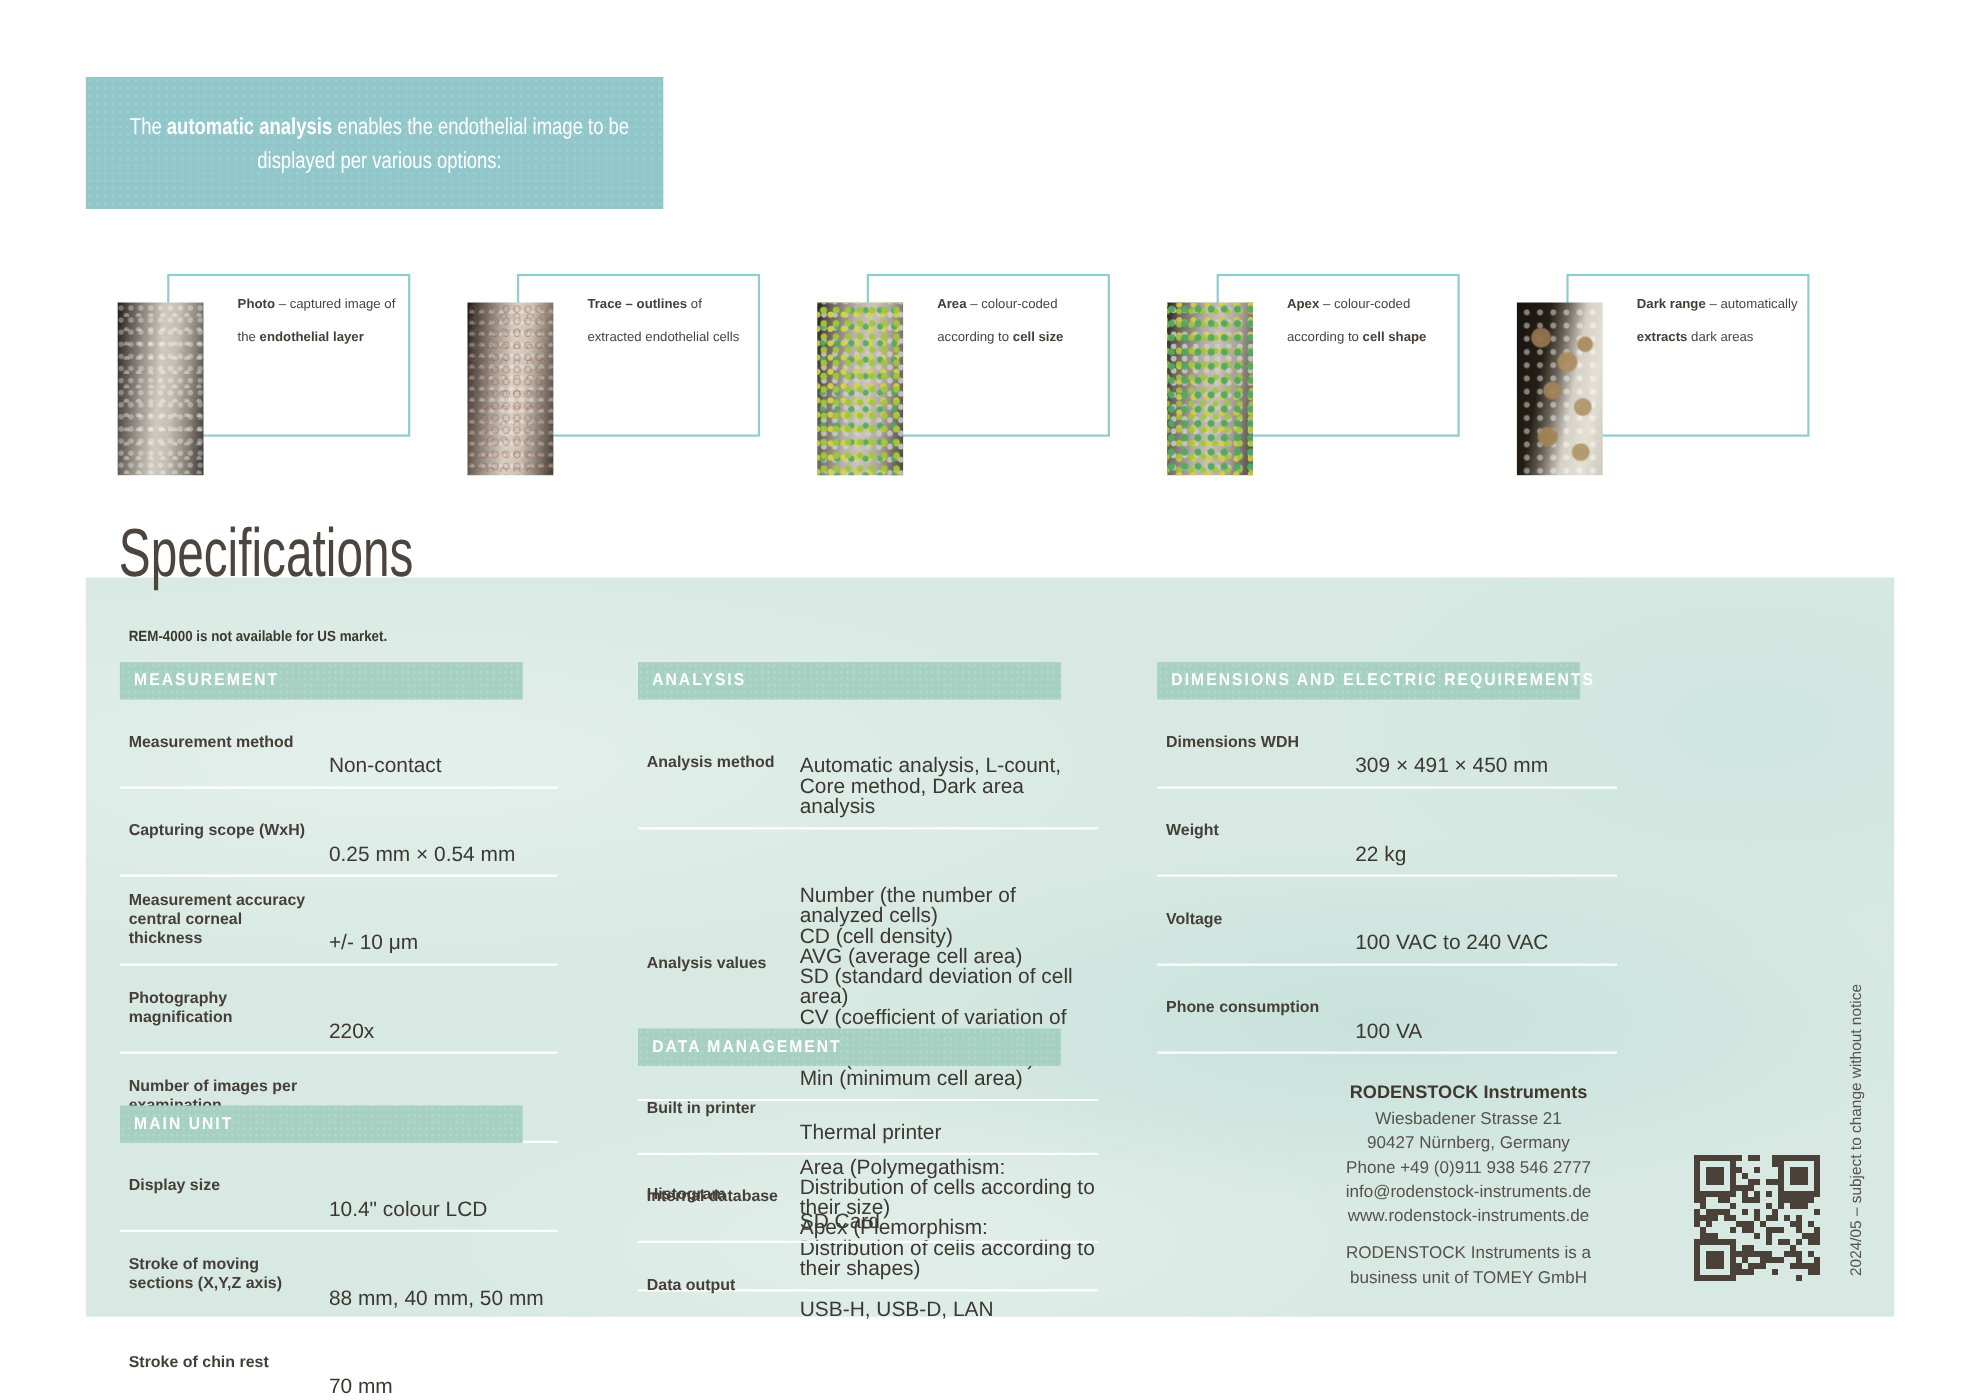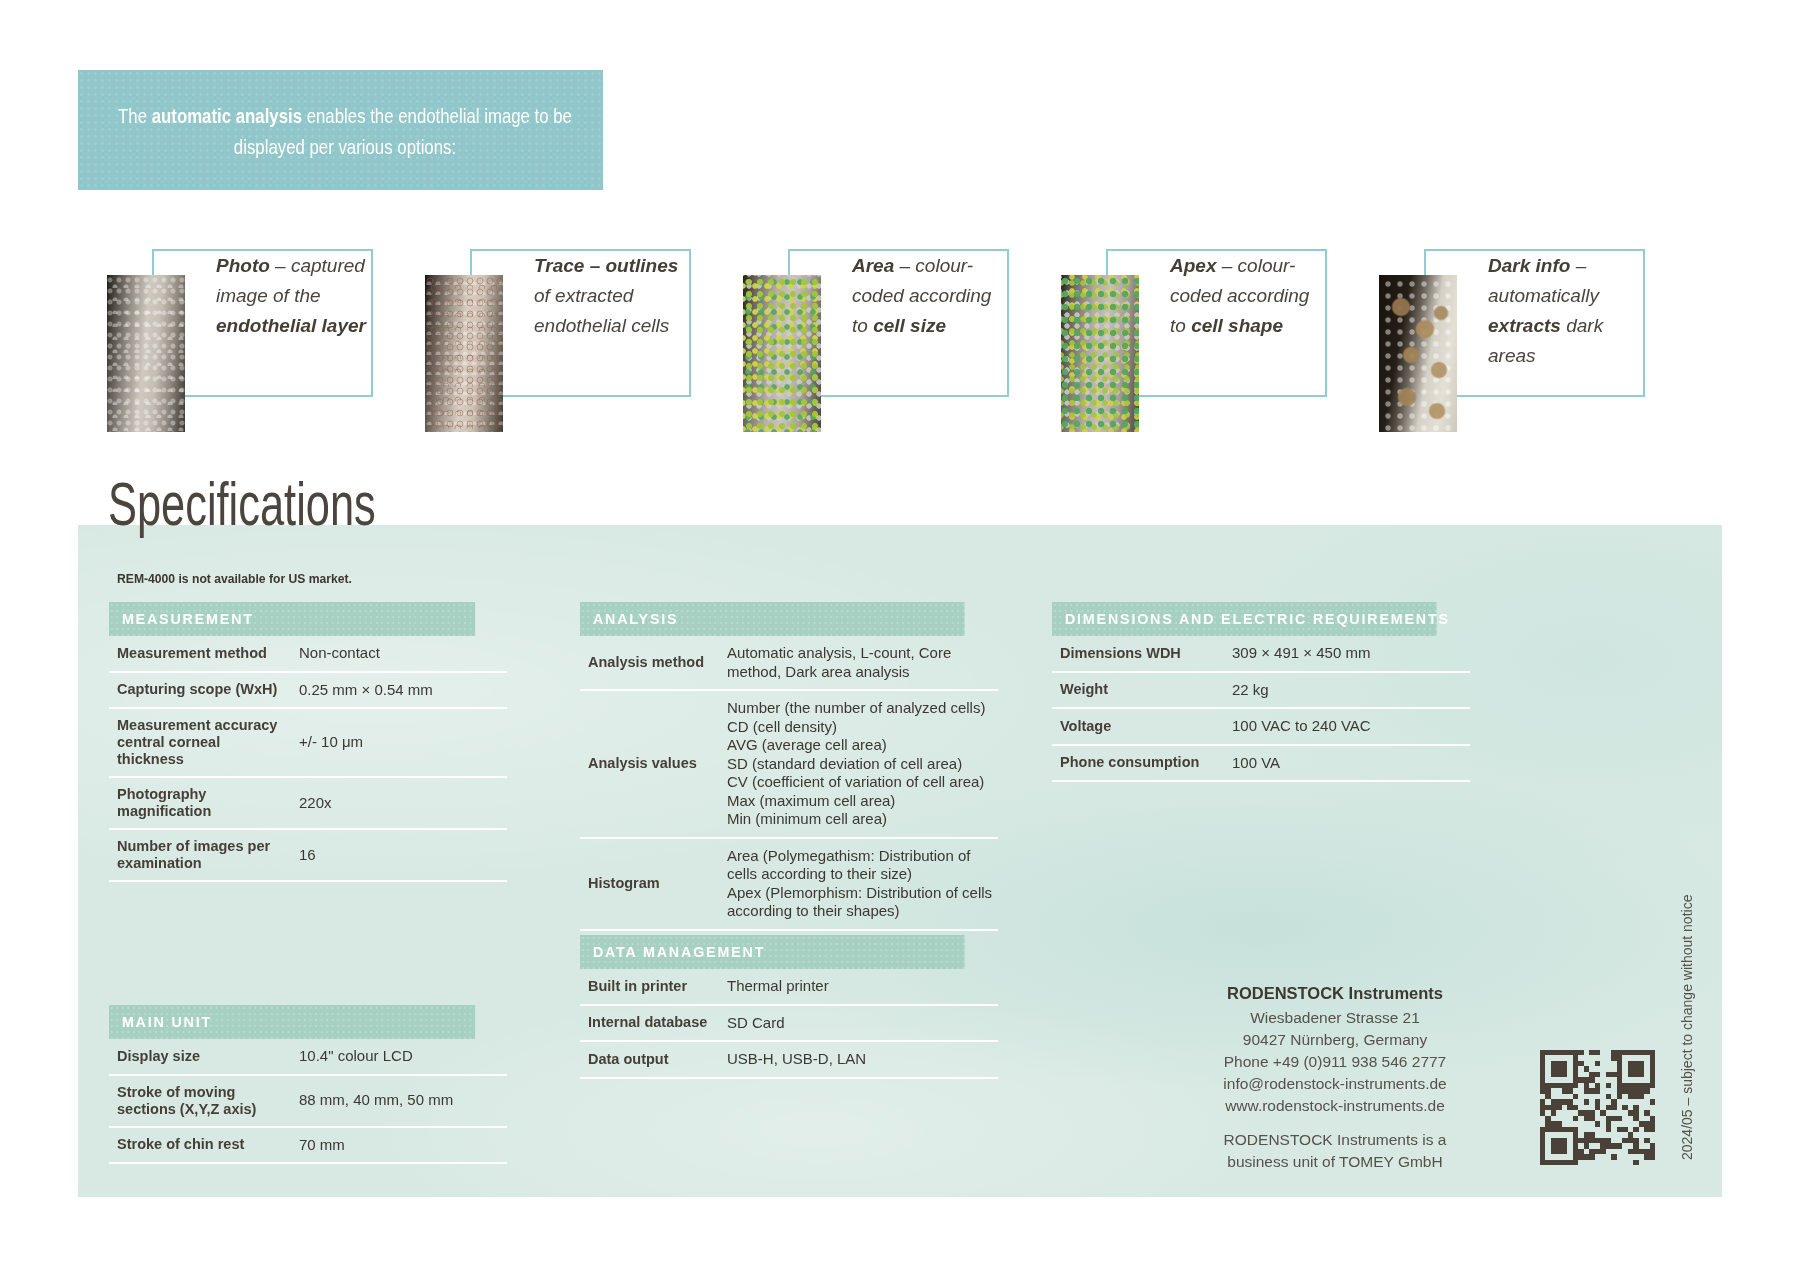--- a/index.html
+++ b/index.html
@@ -21,22 +21,22 @@
     font-size:21px; line-height:31px; color:#fff; font-weight:400;
   }
   .intro b{font-weight:700;}
   
   .option{position:absolute; top:249px; width:270px; height:190px;}
   .caption-box{
     position:absolute; left:45px; top:0; width:221px; height:148px;
     border:2px solid #8fcdd2; background:#fff; box-sizing:border-box;
   }
   .caption{
-    position:absolute; left:62px; top:0; width:151px; margin:0;
-    font-size:19px; line-height:30px; color:#4a443d;font-style:italic;
+    position:absolute; left:62px; top:10px; width:151px; margin:0;
+    font-size:12px; line-height:30px; color:#4a443d;
   }
   .caption b{font-weight:700; color:#453e36;}
   .thumb{position:absolute; left:0; top:26px; width:78px; height:157px; z-index:2;}
   .t-photo{
     background:
       radial-gradient(circle at 8px 12px, rgba(255,255,255,.4) 2px, transparent 3px) 0 0/11px 13px,
       radial-gradient(circle at 3px 5px, rgba(255,255,255,.35) 2px, transparent 3px) 0 0/9px 11px,
       linear-gradient(95deg,#1f1b15 0%,#55504a 12%,#9a948b 30%,#cfc9c0 48%,#c4beb4 62%,#8d867c 80%,#55504a 93%,#3a352e 100%);
   }
   .t-trace{
@@ -108,21 +108,21 @@
   .trow{
     display:grid; grid-template-columns:var(--label-w) 1fr;
     border-bottom:2px solid rgba(255,255,255,.95);
     padding:8px 0 8px 0; align-items:center;
   }
   .tlabel{
     font-size:14.5px; font-weight:700; color:#453f38; line-height:17px;
     padding-left:8px; padding-right:10px; box-sizing:border-box;
   }
   .tvalue{
-    font-size:15px; color:#3c3831; line-height:18.5px; white-space:pre-line;
+    font-size:19px; color:#3c3831; line-height:18.5px; white-space:pre-line;margin-top:44px;
   }
   
   .contact{
     position:absolute; left:1140px; top:982px; width:390px; text-align:center;
     font-size:15.5px; line-height:22px; color:#56514a;
   }
   .contact .company{font-size:16.5px; font-weight:700; color:#3f3831; margin-bottom:3px;}
   .contact .footnote{margin-top:12px;}
   .qr{position:absolute; left:1540px; top:1050px; width:115px; height:115px;}
   .edition{
@@ -163,21 +163,21 @@
 
   <div class="option" style="left:1061px">
     <div class="caption-box">
       <p class="caption"><b>Apex</b><span> – colour-coded according to </span><b>cell shape</b><span></span></p>
     </div>
     <div class="thumb t-apex"></div>
   </div>
 
   <div class="option" style="left:1379px">
     <div class="caption-box">
-      <p class="caption"><b>Dark info</b><span> – automatically </span><b>extracts</b><span> dark areas</span></p>
+      <p class="caption"><b>Dark range</b><span> – automatically </span><b>extracts</b><span> dark areas</span></p>
     </div>
     <div class="thumb t-dark"></div>
   </div>
 
   <div class="spec-bg"></div>
 
   <h1 class="spec-heading">Specifications</h1>
   <p class="spec-note">REM-4000 is not available for US market.</p>
 
   <div class="spec-table" style="left:109px; top:602px; width:398px; --label-w:190px;">

